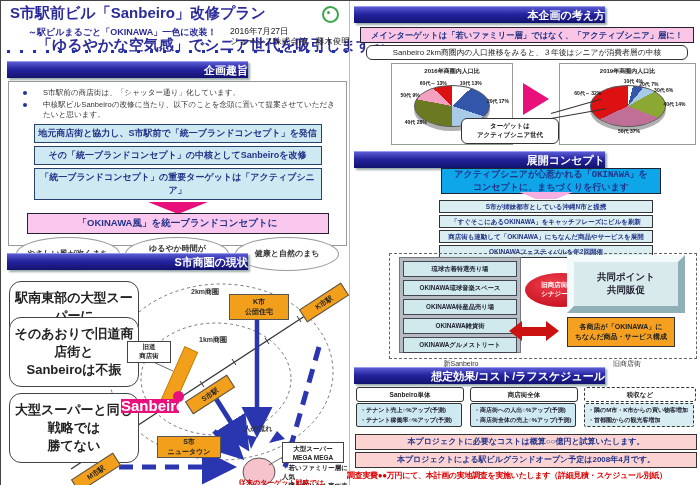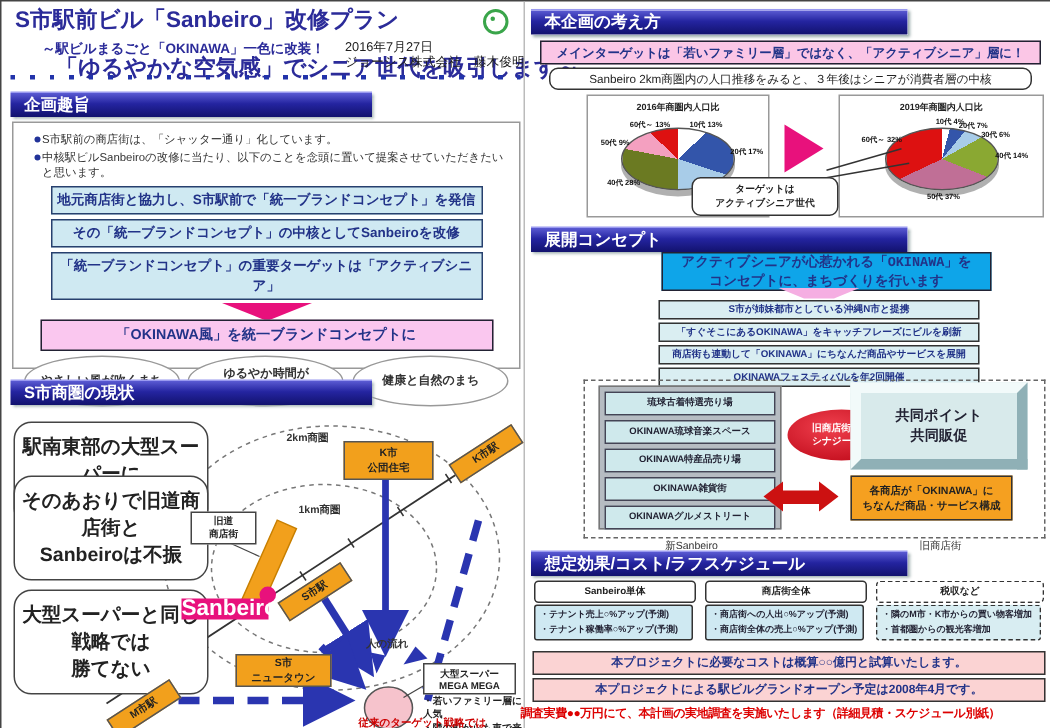--- a/index.html
+++ b/index.html
@@ -1,22 +1,22 @@
 <!DOCTYPE html>
 <html><head>
 <meta charset="utf-8">
 <style>
   html,body{margin:0;padding:0;background:#e8e8e8;font-family:"Liberation Sans","DejaVu Sans",sans-serif;}
   #slide{position:relative;width:700px;height:485px;background:#fff;border:1px solid #444;overflow:hidden;}
   .abs{position:absolute;}
   .pre{white-space:pre-line;}
-  .bar{background:linear-gradient(180deg,#5a5ad2 0%,#2424a0 45%,#12126e 100%);color:#fff;font-weight:bold;font-size:11px;line-height:16px;height:16px;padding-left:9px;box-shadow:1.5px 1.5px 2px #9aa;border-top:1px solid #9a9af0;}
+  .bar{background:linear-gradient(180deg,#5a5ad2 0%,#2424a0 45%,#12126e 100%);color:#fff;font-weight:bold;font-size:11px;line-height:16px;height:16px;padding-left:9px;box-shadow:1.5px 1.5px 2px #9aa;border-top:1px solid #9a9af0;text-align:right;}
   .dotline{height:3px;background:repeating-linear-gradient(90deg,#2233aa 0 3px,transparent 3px 13px);}
   .frame{border:1px solid #999;}
-  .bullet-row{display:flex;gap:1px;font-size:7.6px;color:#333;line-height:1.4;margin:1px 0;}
+  .bullet-row{display:flex;gap:16px;font-size:7.6px;color:#333;line-height:1.4;margin:1px 0;}
   .bdot{width:4px;height:4px;border-radius:50%;background:#223399;margin-top:3px;flex:none;}
   .step{width:286px;margin:3px auto 0;background:#cfe9f2;border:1px solid #27406e;color:#223388;font-weight:bold;font-size:9px;text-align:center;padding:2px 0;}
   .downarrow{width:0;height:0;border-left:30px solid transparent;border-right:30px solid transparent;border-top:12px solid #e8117c;margin:0 auto;}
   .pinkbox{background:#fac7ef;border:1px solid #223;color:#223388;font-weight:bold;text-align:center;}
   .oval{border:1px solid #999;border-radius:50%;width:102px;height:32px;display:flex;align-items:center;justify-content:center;font-size:8px;font-weight:bold;color:#333;text-align:center;background:#fff;}
   .mapnote{background:#fff;border:1.3px solid #444;border-radius:12px;font-size:13px;font-weight:bold;color:#222;text-align:center;padding:7px 1px;}
   .station{background:#f2a01c;border:1px solid #555;color:#222;font-size:7px;font-weight:bold;text-align:center;line-height:13px;width:48px;height:13px;transform:rotate(-33deg);}
   .obox{background:#f2a01c;border:1px solid #555;color:#222;font-size:7px;font-weight:bold;text-align:center;display:flex;align-items:center;justify-content:center;}
   .wbox{background:#fff;border:1px solid #444;color:#222;font-weight:bold;text-align:center;display:flex;align-items:center;justify-content:center;}
   .maplbl{font-size:7px;font-weight:bold;color:#333;}

